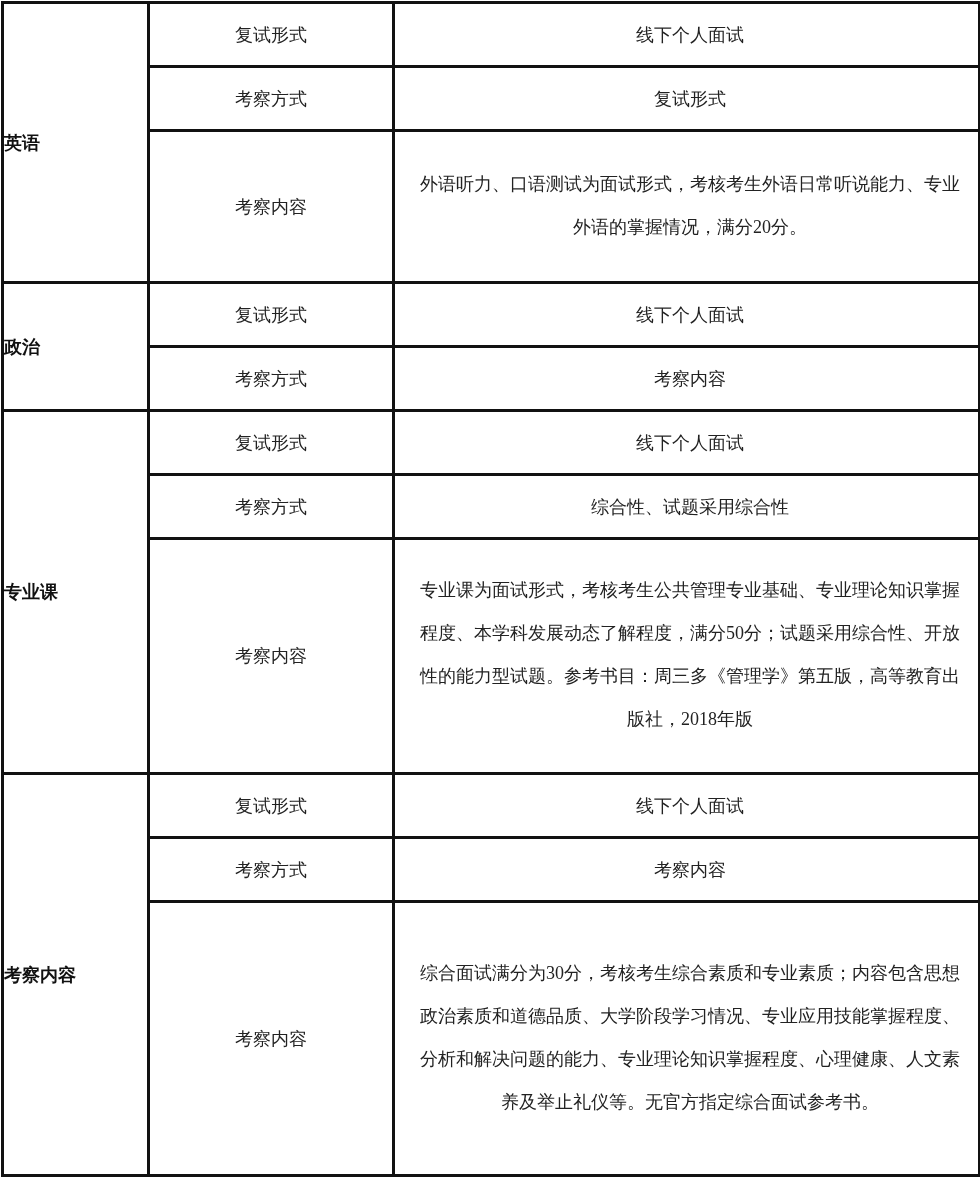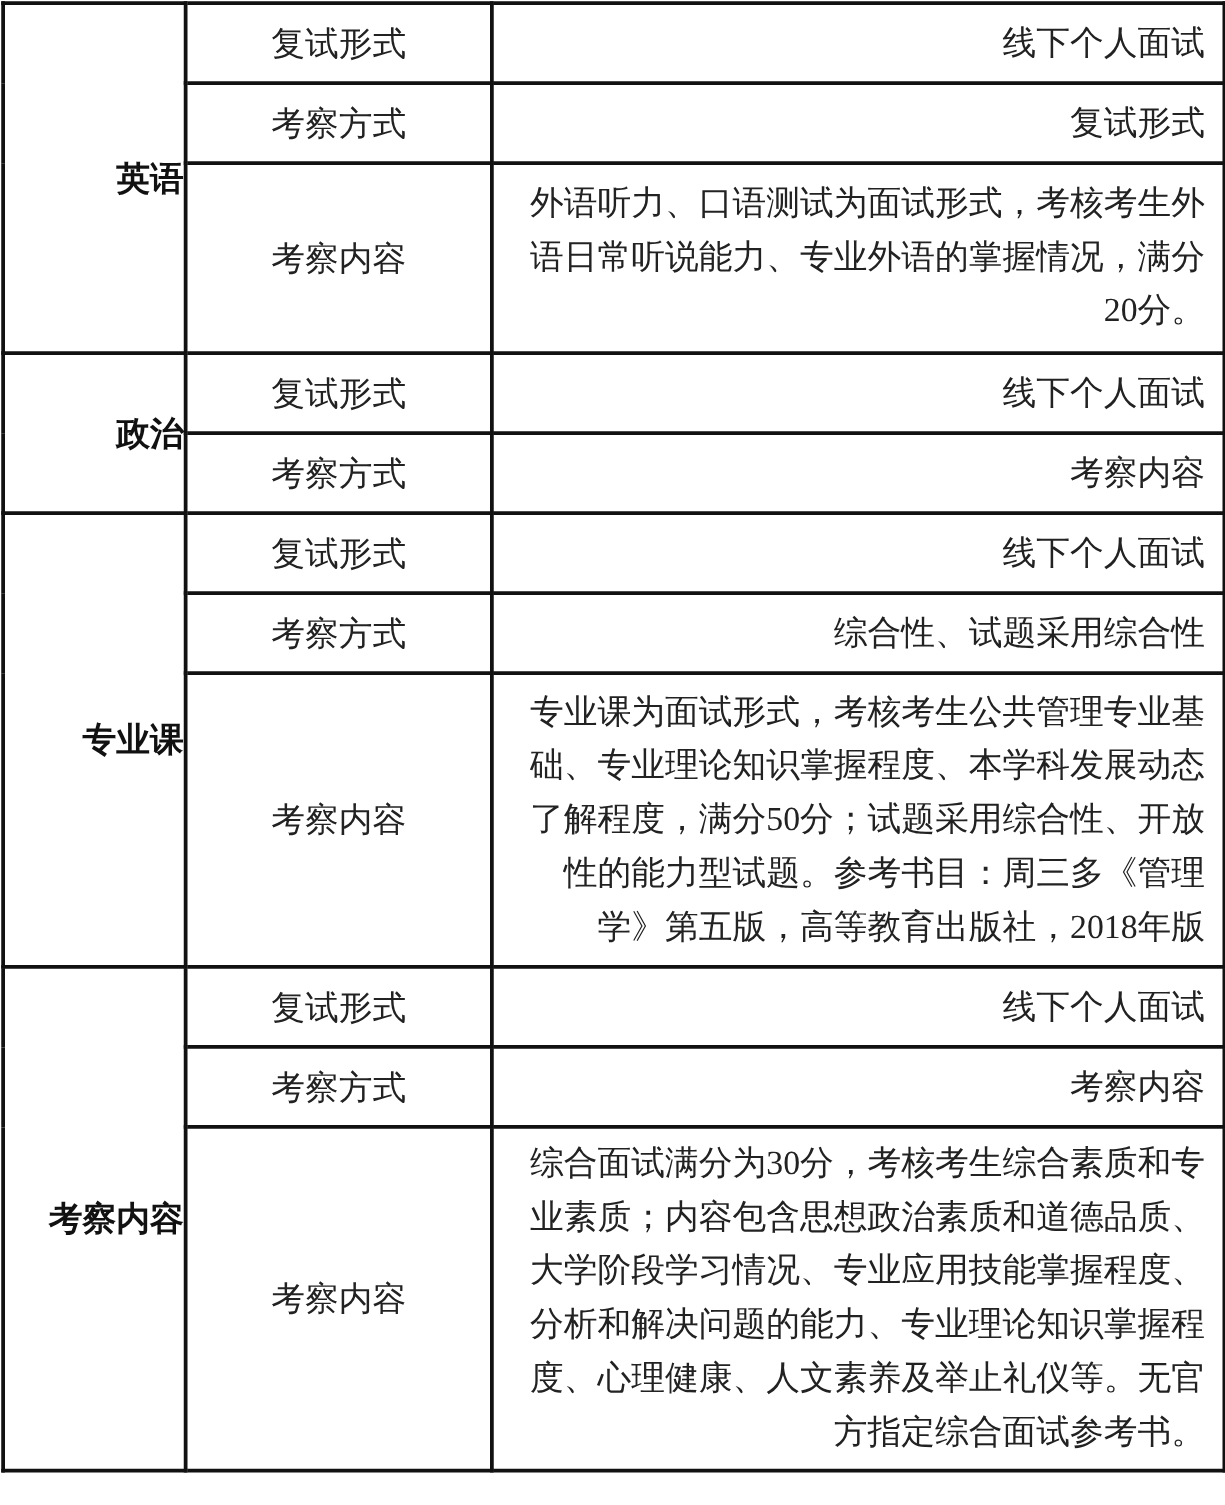--- a/index.html
+++ b/index.html
@@ -20,37 +20,37 @@
       left: 1px;
       top: 1px;
       width: 977px;
       border-collapse: collapse;
       table-layout: fixed;
     }
     table.exam td {
       border: 3px solid #111111;
       padding: 0;
       vertical-align: middle;
-      font-size: 27px;
+      font-size: 18px;
     }
     col.c1 { width: 146px; }
     col.c2 { width: 245px; }
     col.c3 { width: 586px; }
     td.subject {
-      text-align: right;
+      text-align: left;
       font-weight: bold;
       font-size: 21px;
       color: #111111;
     }
     td.label {
       text-align: center;
       color: #222222;
     }
     td.value {
-      text-align: right;
+      text-align: center;
       padding-left: 21px !important;
       padding-right: 14px !important;
       color: #222222;
       line-height: 43px;
     }
     td.value.multi {
       padding-top: 6px !important;
       padding-bottom: 8px !important;
       font-family: Liberation Serif, serif;
     }

